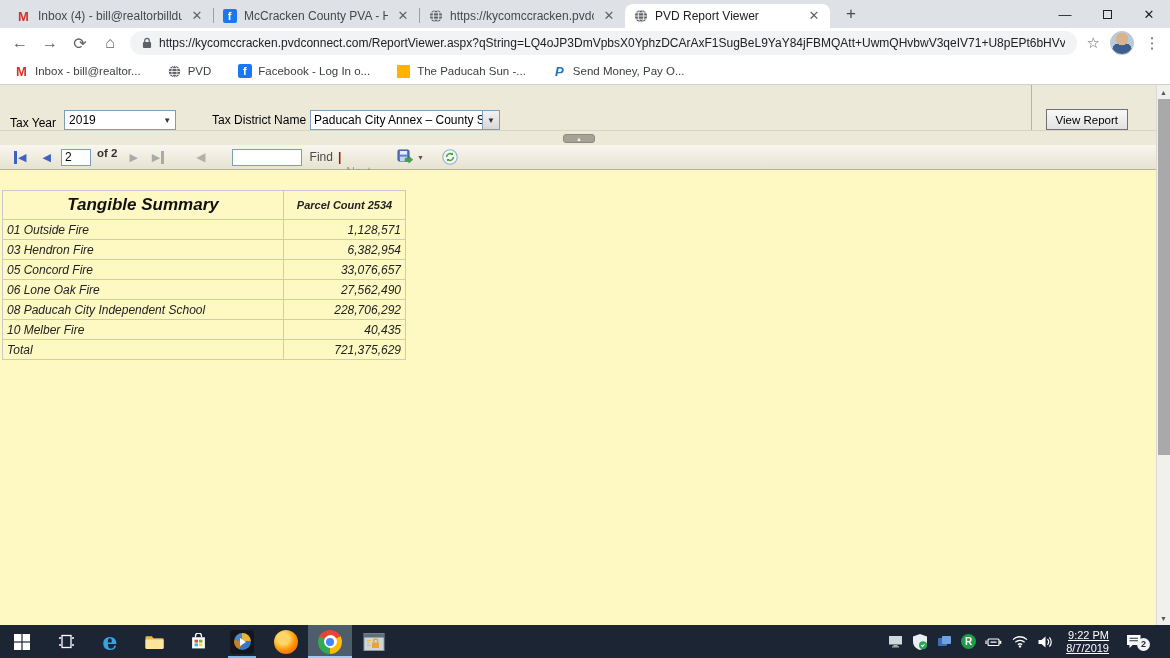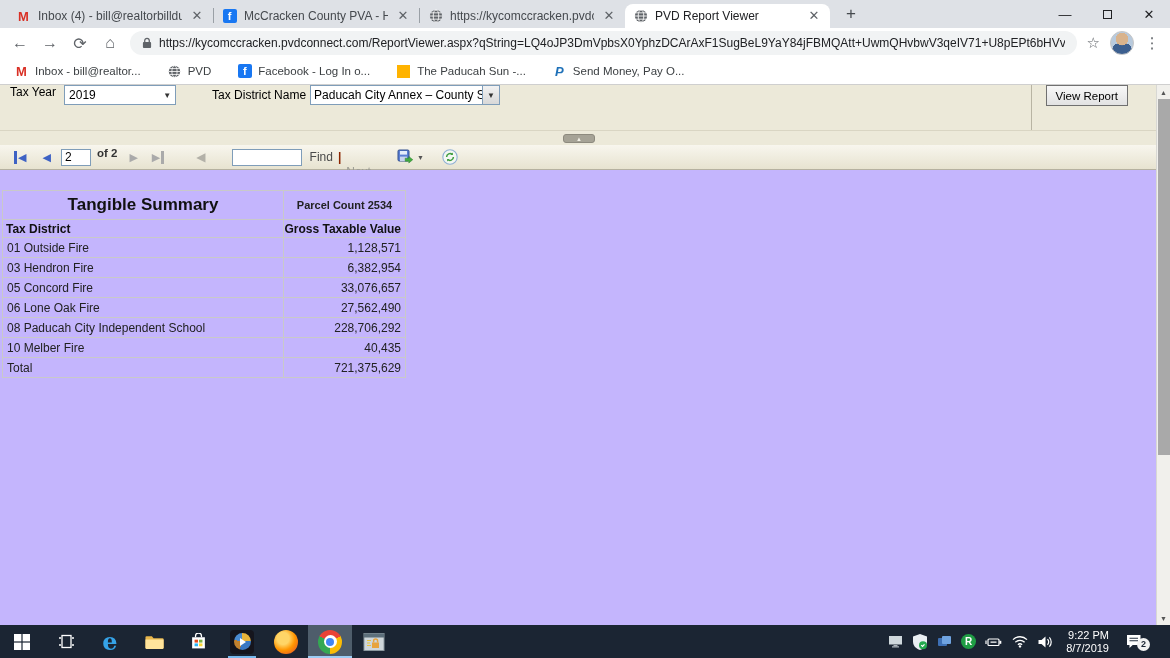--- a/index.html
+++ b/index.html
@@ -37,21 +37,21 @@
       #b8cadd; border:1px solid #c7c7c7; }
   .kebab { color:#5f6368; font-size:15px; width:16px; text-align:center; }
 
   
   .bookmarksbar { height:27px; background:#fff; display:flex; align-items:center; padding:0 14px; gap:26px; border-bottom:1px solid #cfcfcf; }
   .bookmark { display:flex; align-items:center; gap:6px; font-size:11.5px; color:#3c4043; }
   .sun-sq { width:13px; height:13px; background:#ffb300; }
   .pp { color:#1f71b8; font-weight:bold; font-style:italic; font-size:13px; }
 
   
-  .parambar { height:45px; background:#ece9d9; display:flex; align-items:flex-start; padding-left:10px; padding-right:14px; }
+  .parambar { height:45px; background:#ece9d9; display:flex; align-items:flex-end; padding-left:10px; padding-right:14px; }
   .paramlabel { font-size:12px; color:#000; }
   .select2019 { width:112px; height:20px; border:1px solid #7f9db9; background:#fff; margin-left:8px; display:flex; align-items:center; font-size:12px; padding:0 4px; justify-content:space-between; }
   .select2019 .dd { font-size:8px; color:#333; }
   .districtwrap { display:flex; align-items:center; margin-left:36px; }
   .combo-text { width:172px; height:20px; border:1px solid #7f9db9; border-right:none; background:#fff; font-size:12px; display:flex; align-items:center; padding:0 3px; white-space:nowrap; overflow:hidden; }
   .combo-btn { width:18px; height:20px; border:1px solid #7f9db9; background:linear-gradient(#f2f2f2,#d8d8d8); font-size:8px; color:#333; display:flex; align-items:center; justify-content:center; }
   .param-spacer { flex:1; }
   .param-sep { width:1px; height:45px; background:#b8b4a3; }
   .viewreport-btn { margin:0 28px 0 14px; height:21px; padding:0 9px; font-size:11.5px; color:#000; background:linear-gradient(#f8f8f8,#e2e2e2); border:1px solid #707070; display:flex; align-items:center; }
 
@@ -72,21 +72,21 @@
   .parentbtn { color:#b3b1a8; font-size:12px; margin:0 10px 0 26px; }
   .findinput { width:70px; height:17px; border:1px solid #7f9db9; font-size:12px; margin:0 8px 0 16px; padding:0 3px; font-family:"Liberation Sans",sans-serif; }
   .findlink { color:#4a4a4a; }
   .findsep { color:#8b2500; margin:0 5px; font-weight:bold; }
   .nextlink { color:#9b9b93;margin-top:29px; }
   .exportwrap { display:flex; align-items:center; margin-left:26px; gap:3px; }
   .caret { font-size:7px; color:#555; }
   .refreshwrap { margin-left:18px; display:flex; align-items:center; }
 
   
-  .content { height:455px; background:#c4b5fd; position:relative; }
+  .content { height:455px; background:#fef9c3; position:relative;font-style:italic; }
   table.summary { border-collapse:collapse; position:absolute; left:2px; top:20px; table-layout:fixed; }
   table.summary td, table.summary th { border:1px solid #c9c9c9; overflow:hidden; white-space:nowrap; }
   .col-d { width:281px; }
   .col-v { width:122px; }
   th.rtitle { height:29px; font-size:17px; font-weight:bold; color:#111; text-align:center; }
   th.parcel { font-size:11px; font-weight:bold; color:#222; text-align:center; }
   th.hleft { height:18px; font-size:12px; font-weight:bold; text-align:left; padding-left:3px; color:#111; }
   th.hright { font-size:12px; font-weight:bold; text-align:right; padding-right:4px; color:#111; }
   td.dcell { height:20px; font-size:12px; color:#222; padding-left:4px; }
   td.vcell { font-size:12px; color:#222; text-align:right; padding-right:4px; }
@@ -107,21 +107,21 @@
   .pdvd { width:24px; height:24px; background:#15151d; border-radius:4px; display:flex; align-items:center; justify-content:center; }
   .pdvd-disc { width:17px; height:17px; border-radius:50%; background:conic-gradient(#e8b33a 0 90deg,#3a78c2 90deg 200deg,#c2812e 200deg 280deg,#4a8ad0 280deg 360deg); display:flex; align-items:center; justify-content:center; }
   .pdvd-play { width:0; height:0; border-left:6px solid #fff; border-top:4px solid transparent; border-bottom:4px solid transparent; margin-left:2px; }
   .ffox { width:24px; height:24px; border-radius:50%; background:radial-gradient(circle at 38% 35%, #ffd567 0 28%, #ff9500 55%, #e3562a 90%); }
   .chrome-ball { width:24px; height:24px; border-radius:50%; background:conic-gradient(#ea4335 0 60deg, #fbbc05 60deg 180deg, #34a853 180deg 300deg, #ea4335 300deg 360deg); position:relative; }
   .chrome-ball::before { content:""; position:absolute; inset:5.5px; border-radius:50%; background:#fff; }
   .chrome-ball::after { content:""; position:absolute; inset:8px; border-radius:50%; background:#4285f4; }
   .tray { margin-left:auto; display:flex; align-items:center; gap:9px; padding-right:4px; }
   .trayicon { display:flex; align-items:center; justify-content:center; }
   .greenr { width:15px; height:15px; border-radius:50%; background:#1f9d44; color:#fff; font-size:10px; font-weight:bold; text-align:center; line-height:15px; }
-  .clock { text-align:right; font-size:11px; line-height:13px; padding:0 4px; }
+  .clock { text-align:right; font-size:11px; line-height:13px; padding:0 4px;text-decoration:underline; }
   .notif { position:relative; width:24px; display:flex; align-items:center; justify-content:center; margin-right:6px; }
   .notif-badge { position:absolute; right:-4px; bottom:-2px; width:13px; height:13px; border-radius:50%; background:#f2f2f2; color:#1b2533; font-size:9px; font-weight:bold; text-align:center; line-height:13px; }
   .showdesk { width:5px; border-left:1px solid #5a6676; }
 </style>
 </head>
 <body>
 
 <div class="tabstrip">
   <div class="tab">
     <span class="favicon">
@@ -289,24 +289,20 @@
   <table class="summary">
     <colgroup>
         <col class="col-d">
         <col class="col-v">
       </colgroup>
     <thead>
       <tr>
         <th class="rtitle">Tangible Summary</th>
         <th class="parcel">Parcel Count 2534</th>
       </tr>
-      <tr>
-        <th class="hleft">Tax District</th>
-        <th class="hright">Gross Taxable Value</th>
-      </tr>
     </thead>
     <tbody>
 
         <tr>
           <td class="dcell">01 Outside Fire</td>
           <td class="vcell">1,128,571</td>
         </tr>
 
 
         <tr>

